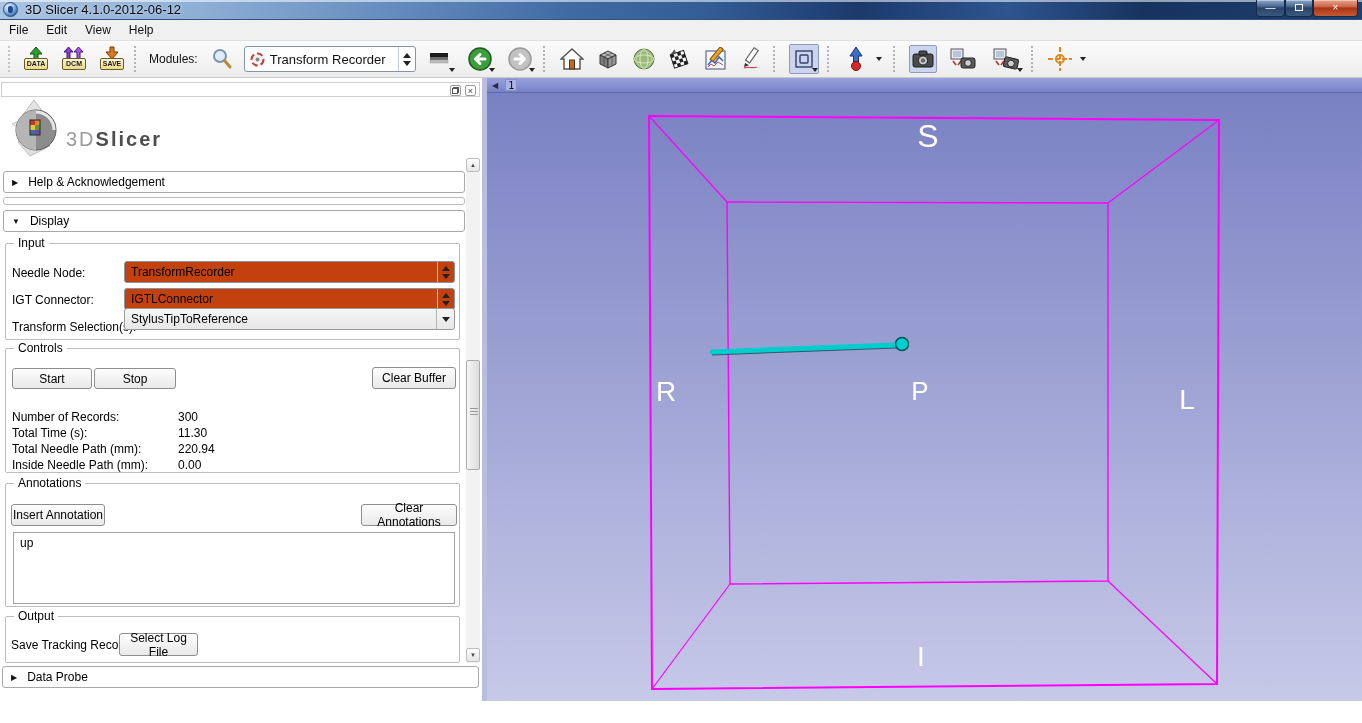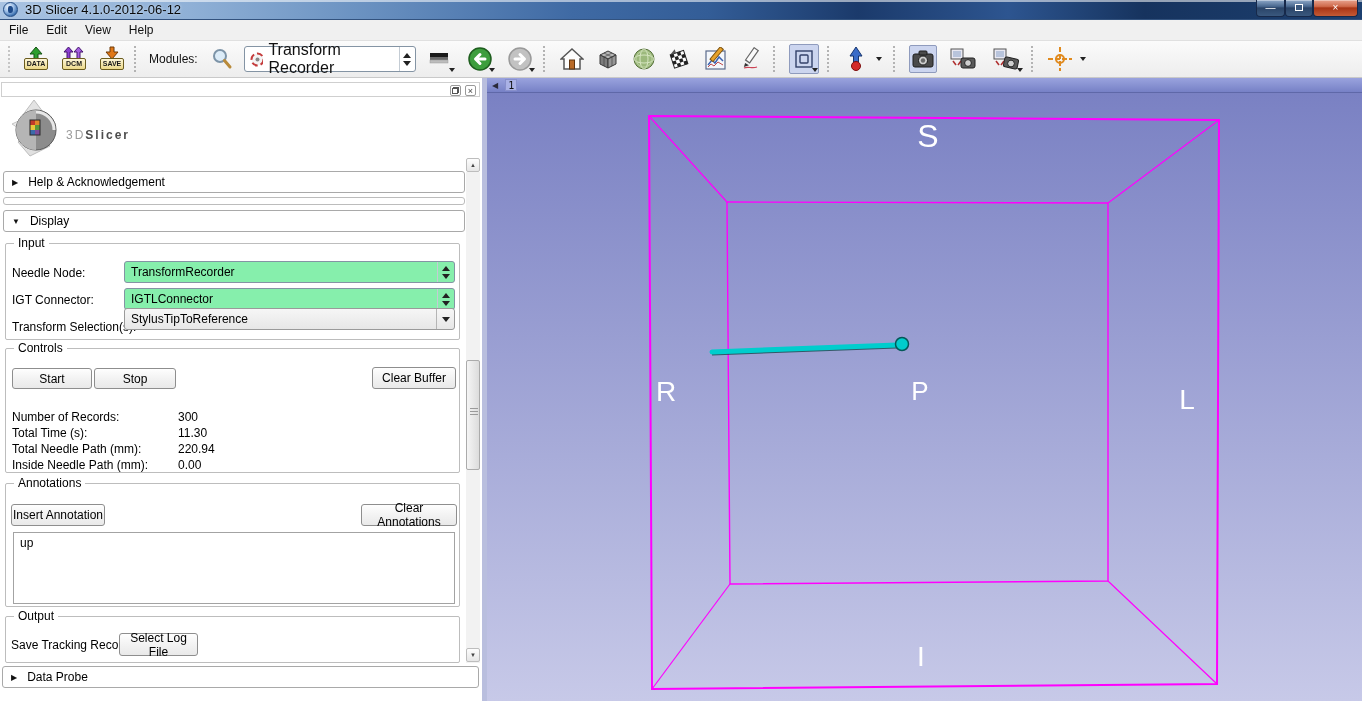--- a/index.html
+++ b/index.html
@@ -48,21 +48,21 @@
     position:relative; margin:0 5px; }
   .file-icon { width:26px; height:26px; position:relative; margin:0 6px; }
   .file-icon svg { position:absolute; left:0; top:0; }
   .file-icon .ftag { position:absolute; left:1px; bottom:2px; width:24px; height:12px;
     background:linear-gradient(#fdf6d8,#ecd98a); border:1px solid #6b5c1e; border-radius:2px;
     font-size:7px; font-weight:bold; color:#1a1a1a; text-align:center; line-height:10px;
     letter-spacing:0; }
   .tb-label { font-size:12px; color:#111; margin:0 6px 0 4px; }
   #module-combo { width:172px; height:26px; border:1px solid #8494a4; border-radius:3px;
     background:#fff; display:flex; align-items:center; padding-left:5px; margin:0 4px; }
-  #module-combo .txt { font-size:16px; color:#111; margin-left:5px; }
+  #module-combo .txt { font-size:13px; color:#111; margin-left:5px; }
   .spin-col { margin-left:auto; align-self:stretch; width:17px; border-left:1px solid #c4ccd4;
     display:flex; flex-direction:column; align-items:center; justify-content:center; gap:3px; }
   .tri-up { width:0; height:0; border-left:4px solid transparent; border-right:4px solid transparent;
     border-bottom:5px solid #222; }
   .tri-down { width:0; height:0; border-left:4px solid transparent; border-right:4px solid transparent;
     border-top:5px solid #222; }
   .drop-tick { width:0; height:0; border-left:3px solid transparent; border-right:3px solid transparent;
     border-top:4px solid #222; margin-left:2px; }
   .corner-tick { position:absolute; right:0px; bottom:1px; width:0; height:0;
     border-left:3px solid transparent; border-right:3px solid transparent; border-top:4px solid #222; }
@@ -73,39 +73,39 @@
   #panel-topbar { position:absolute; left:1px; top:4px; width:479px; height:15px;
     background:#fff; border:1px solid #cfcfcf; }
   .panel-top-icon { position:absolute; top:2px; width:11px; height:11px; font-size:9px;
     line-height:11px; text-align:center; color:#444; border:1px solid #9a9a9a; border-radius:2px;
     background:#fff; }
   .rg { display:inline-block; position:relative; width:7px; height:7px; margin-top:1px; }
   .rg::before { content:""; position:absolute; right:0; top:0; width:4px; height:4px; border:1px solid #555; }
   .rg::after  { content:""; position:absolute; left:0; bottom:0; width:4px; height:4px; border:1px solid #555; background:#fff; }
 
   #logo { position:absolute; left:6px; top:20px; width:250px; height:70px; }
-  #logo-text { position:absolute; left:60px; top:30px; font-size:12px; letter-spacing:2px; }
+  #logo-text { position:absolute; left:60px; top:30px; font-size:20px; letter-spacing:2px; }
   #logo-text .p1 { color:#9b9b9b; }
   #logo-text .p2 { color:#4d4d4d; font-weight:bold; }
 
   .collapse-hdr { position:absolute; left:3px; width:462px; height:22px; background:#fff;
     border:1px solid #a9a9a9; border-radius:3px; display:flex; align-items:center;
     padding-left:8px; gap:10px; font-size:12px; color:#000; }
   .collapse-hdr .arrow { font-size:8px; color:#111; }
   #thin-strip { position:absolute; left:3px; top:119px; width:462px; height:8px;
     background:#fff; border:1px solid #bcbcbc; border-radius:3px; }
 
   .groupbox { position:absolute; left:5px; width:455px; border:1px solid #bdbdbd;
     border-radius:2px; }
   .gb-legend { position:absolute; top:-8px; left:8px; background:#fff; padding:0 4px;
     font-size:12px; color:#000; }
   .fld-label { position:absolute; font-size:12px; color:#000; white-space:nowrap; }
 
   .combo { position:absolute; height:22px; border:1px solid #8494a4; border-radius:3px;
-    background:#86efac; font-size:12px; color:#000; padding-left:6px; line-height:20px; }
+    background:#c2410c; font-size:12px; color:#000; padding-left:6px; line-height:20px; }
   .combo .spin-col { position:absolute; right:0; top:0; bottom:0; }
   .combo.dropstyle { background:linear-gradient(#f6f6f6,#e7e7e7); border-color:#9a9a9a; }
   .combo .ddcol { position:absolute; right:0; top:0; bottom:0; width:18px;
     border-left:1px solid #b5b5b5; display:flex; align-items:center; justify-content:center; }
 
   .btn { position:absolute; border:1px solid #8e8e8e; border-radius:3px; font-size:12px;
     color:#000; text-align:center; background:linear-gradient(#fefefe,#f3f3f3 48%,#e9e9e9);
     display:flex; align-items:center; justify-content:center; }
 
   .stat-row { position:absolute; left:12px; width:440px; height:16px; font-size:12px; color:#000;

